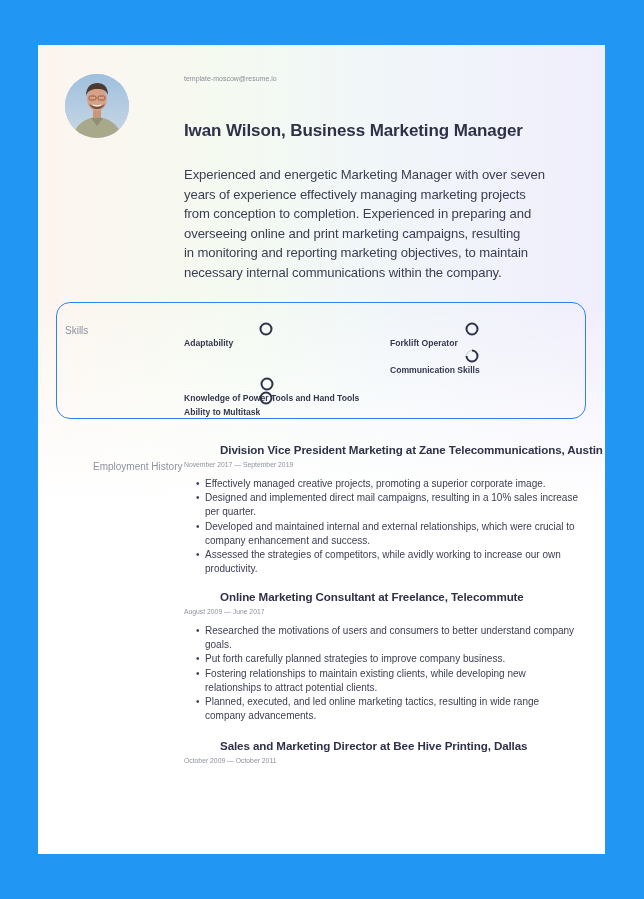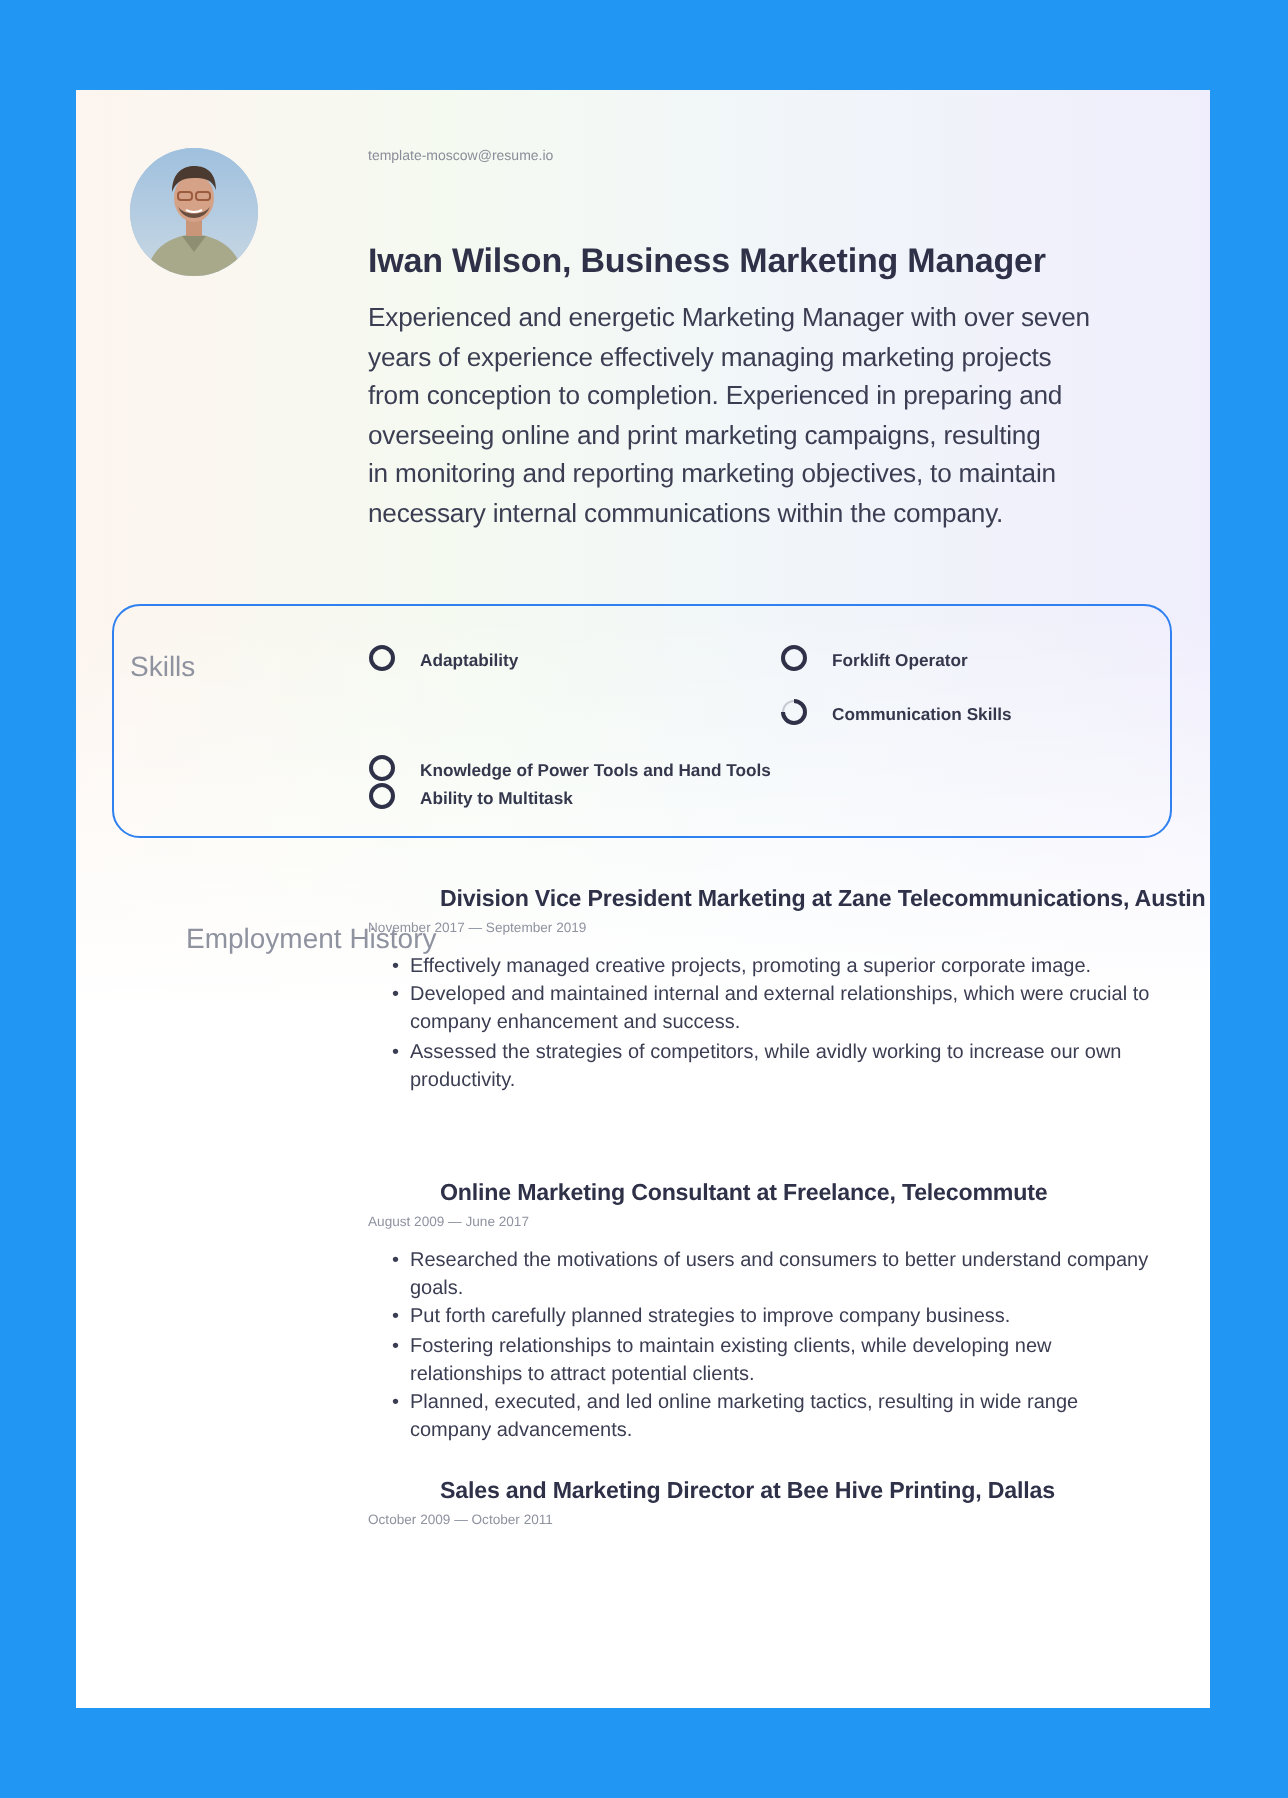--- a/index.html
+++ b/index.html
@@ -26,33 +26,33 @@
       overflow:hidden; background:#a9c4dc;
     }
     .email {
       position:absolute; left:146px; top:30px; font-size:7px; color:#8a8d99;
     }
     .name {
       position:absolute; left:146px; top:76px; font-size:17px; font-weight:bold; color:#2e3148;
       letter-spacing:-0.1px;
     }
     .summary {
-      position:absolute; left:146px; top:104px; width:400px;
+      position:absolute; left:146px; top:120px; width:400px;
       font-size:13.1px; line-height:19.5px; color:#3b3e52; letter-spacing:-0.1px;
     }
     .summary span { display:block; white-space:nowrap; }
     .skills-box {
       position:absolute; left:18px; top:257px; width:530px; height:117px;
       border:1.5px solid #2f80f0; border-radius:14px; box-sizing:border-box;
     }
     .section-label {
-      position:absolute; font-size:14px; color:#8f93a0;
+      position:absolute; font-size:10px; color:#8f93a0;
     }
     .skill {
-      position:absolute; display:flex; align-items:flex-start;
+      position:absolute; display:flex; align-items:center;flex-direction:column;
     }
     .skill .ring { width:14px; height:14px; flex:none; margin-right:12px; margin-top:-1px; }
     .skill .label { font-size:8.6px; font-weight:bold; color:#35384c; line-height:15px; width:175px; }
     .job { position:absolute; left:146px; width:400px; }
     .job-title { font-size:11.6px; font-weight:bold; color:#2e3148; white-space:nowrap; letter-spacing:-0.1px;margin-left:36px; }
     .job-dates { font-size:6.8px; color:#8f93a0; margin-top:5px; }
     .job ul { margin:9px 0 0 0; padding:0 0 0 21px; list-style:none; }
     .job li { position:relative; font-size:10px; line-height:14.2px; color:#3b3e52; width:375px; }
     .job li::before { content:"•"; position:absolute; left:-9px; top:0; color:#3b3e52; }
   </style>
@@ -130,20 +130,21 @@
     <span class="label" style="width:178px;">Knowledge of Power Tools and Hand Tools</span>
   </div>
 
   <div class="section-label" style="left:27px; top:416px;margin-left:28px;">Employment History</div>
 
   <div class="job" style="top:398px;">
     <div class="job-title">Division Vice President Marketing at Zane Telecommunications, Austin</div>
     <div class="job-dates">November 2017 — September 2019</div>
     <ul>
       <li>Effectively managed creative projects, promoting a superior corporate image.</li>
+      <li>Designed and implemented direct mail campaigns, resulting in a 10% sales increase per quarter.</li>
       <li>Developed and maintained internal and external relationships, which were crucial to company enhancement and success.</li>
       <li>Assessed the strategies of competitors, while avidly working to increase our own productivity.</li>
     </ul>
   </div>
 
   <div class="job" style="top:545px;">
     <div class="job-title">Online Marketing Consultant at Freelance, Telecommute</div>
     <div class="job-dates">August 2009 — June 2017</div>
     <ul>
       <li>Researched the motivations of users and consumers to better understand company goals.</li>

